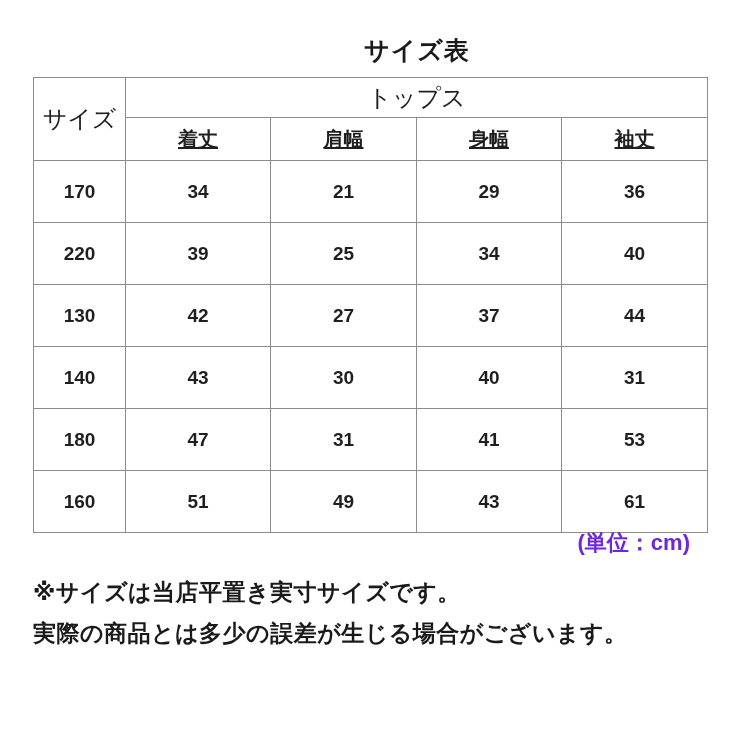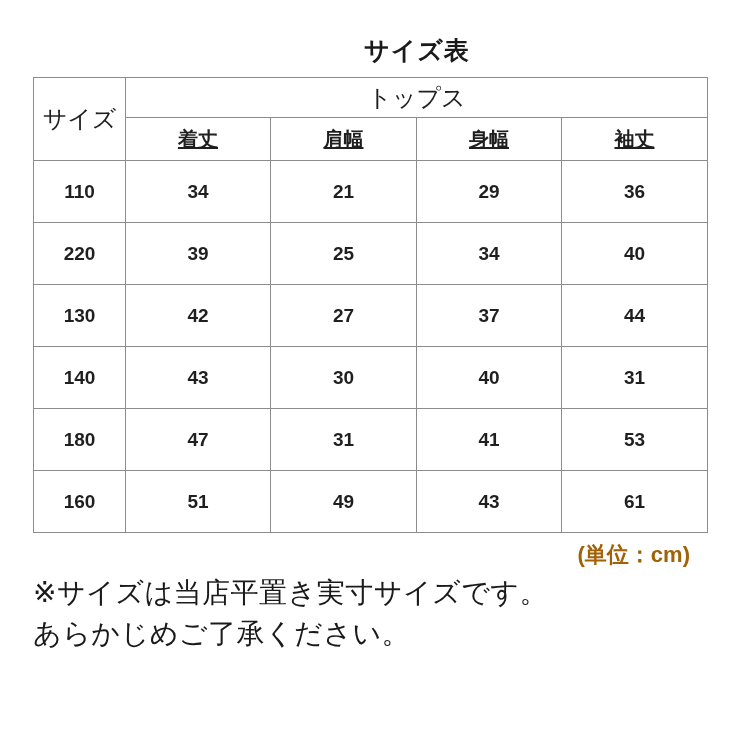--- a/index.html
+++ b/index.html
@@ -43,35 +43,35 @@
     font-weight: bold;
     color: #1f1f1f;
     padding: 0;
   }
   tr.group-row th { height: 39px; font-size: 24px; font-weight: normal; }
   tr.subhead-row th { height: 42px; font-size: 20px; font-weight: bold; text-decoration: underline; }
   tr.data-row td { height: 61px; font-size: 19px; }
   th.corner-cell { font-size: 20px; }
   .unit-note {
     position: absolute;
-    top: 540px;
+    top: 528px;
     right: 50px;
     font-size: 22px;
     font-weight: bold;
-    color: #a16207;
+    color: #6d28d9;
   }
   .notes {
     position: absolute;
     left: 33px;
     top: 572px;
     width: 680px;
   }
   .note-line {
-    font-size: 28px;
-    font-weight: normal;
+    font-size: 23px;
+    font-weight: bold;
     line-height: 41px;
     letter-spacing: 0.5px;
     color: #1a1a1a;
     white-space: nowrap;
   }
 </style>
 </head>
 <body>
 
 <div class="page-title">サイズ表</div>
@@ -91,21 +91,21 @@
     </tr>
     <tr class="subhead-row">
       <th>着丈</th>
       <th>肩幅</th>
       <th>身幅</th>
       <th>袖丈</th>
     </tr>
   </thead>
   <tbody>
     <tr class="data-row">
-      <td>110</td>
+      <td>170</td>
       <td>34</td>
       <td>21</td>
       <td>29</td>
       <td>36</td>
     </tr>
     <tr class="data-row">
       <td>220</td>
       <td>39</td>
       <td>25</td>
       <td>34</td>
@@ -139,14 +139,14 @@
       <td>43</td>
       <td>61</td>
     </tr>
   </tbody>
 </table>
 
 <div class="unit-note">(単位：cm)</div>
 
 <div class="notes">
   <div class="note-line">※サイズは当店平置き実寸サイズです。</div>
-  <div class="note-line">あらかじめご了承ください。</div>
+  <div class="note-line">実際の商品とは多少の誤差が生じる場合がございます。</div>
 </div>
 
 </body></html>

